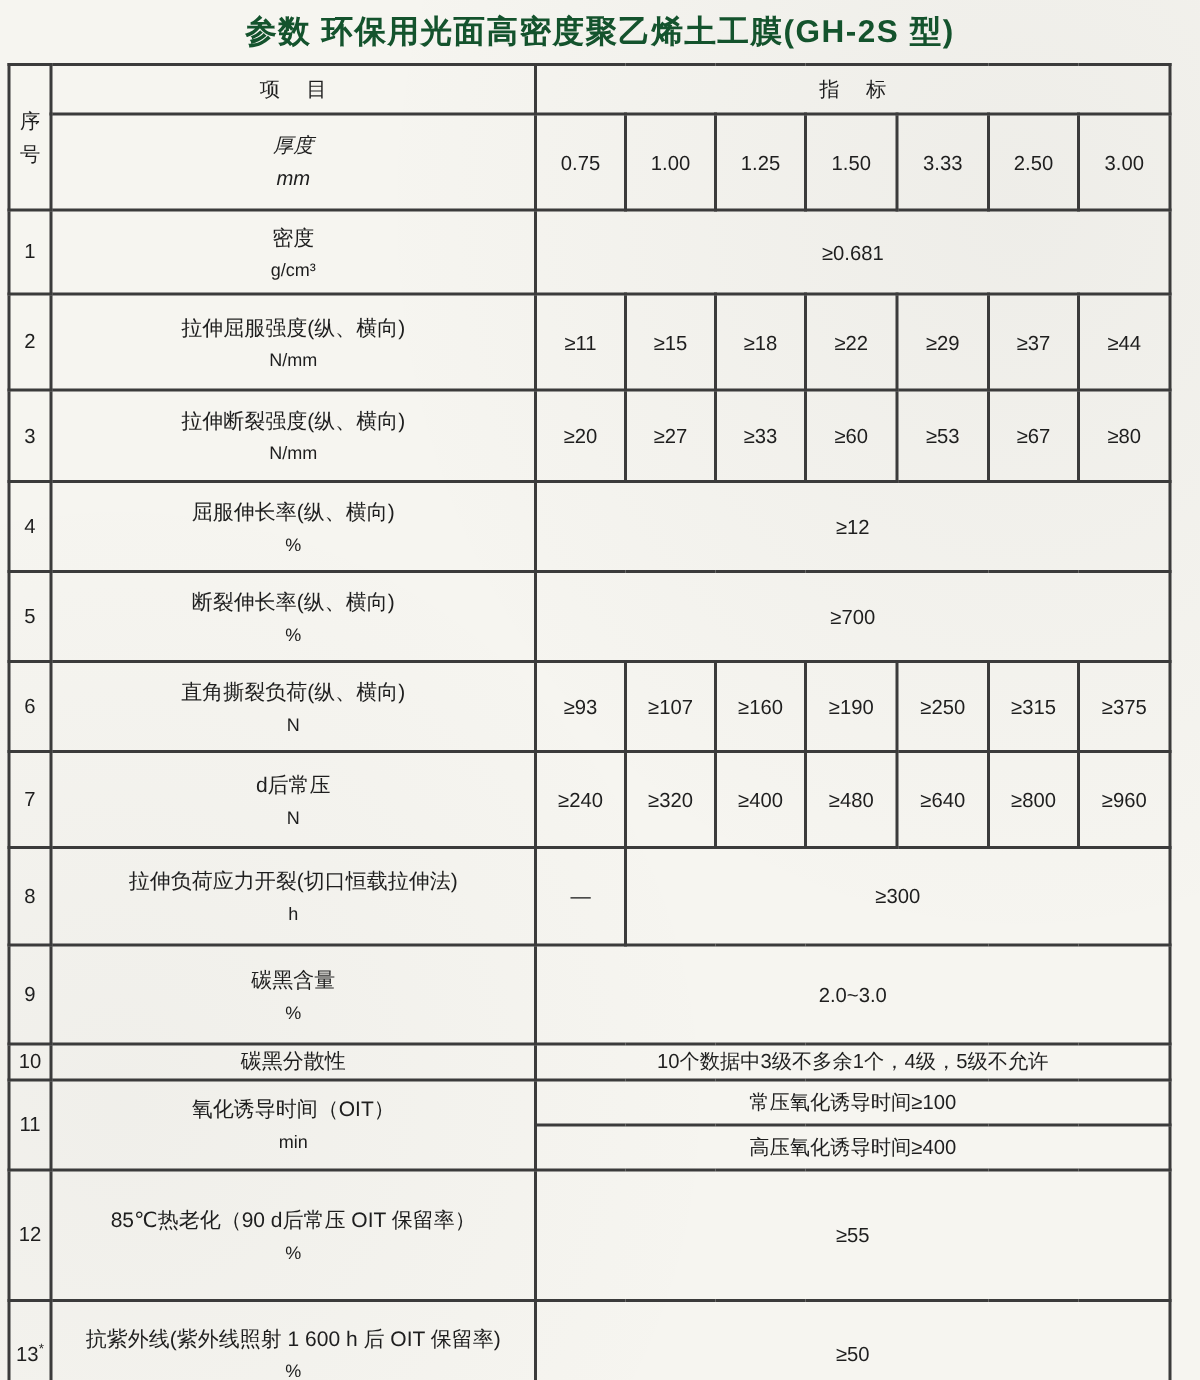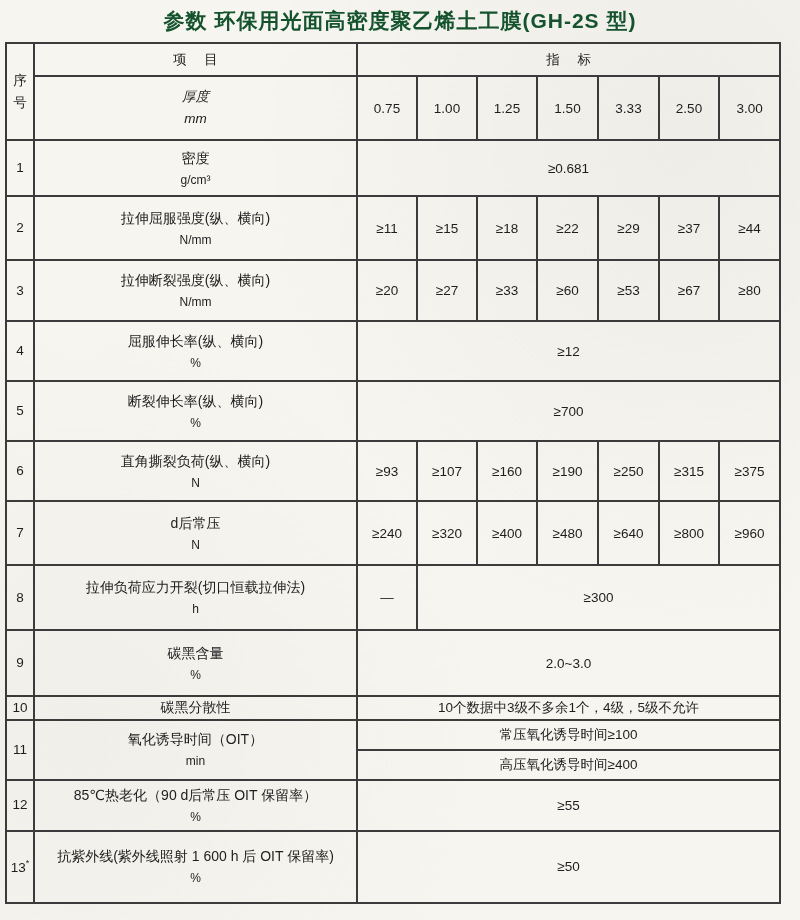--- a/index.html
+++ b/index.html
@@ -235,21 +235,21 @@
     <td class="label-cell" rowspan="2">
       <div class="label-name">氧化诱导时间（OIT）</div>
       <div class="label-unit">min</div>
     </td>
     <td colspan="7">常压氧化诱导时间≥100</td>
   </tr>
   <tr style="height:30px">
     <td colspan="7">高压氧化诱导时间≥400</td>
   </tr>
 
-  <tr style="height:51px">
+  <tr style="height:87px">
     <td class="seq-cell">12</td>
     <td class="label-cell">
       <div class="label-name">85℃热老化（90 d后常压 OIT 保留率）</div>
       <div class="label-unit">%</div>
     </td>
     <td colspan="7">≥55</td>
   </tr>
 
   <tr style="height:72px">
     <td class="seq-cell"><span>13</span><sup class="footnote">*</sup></td>

